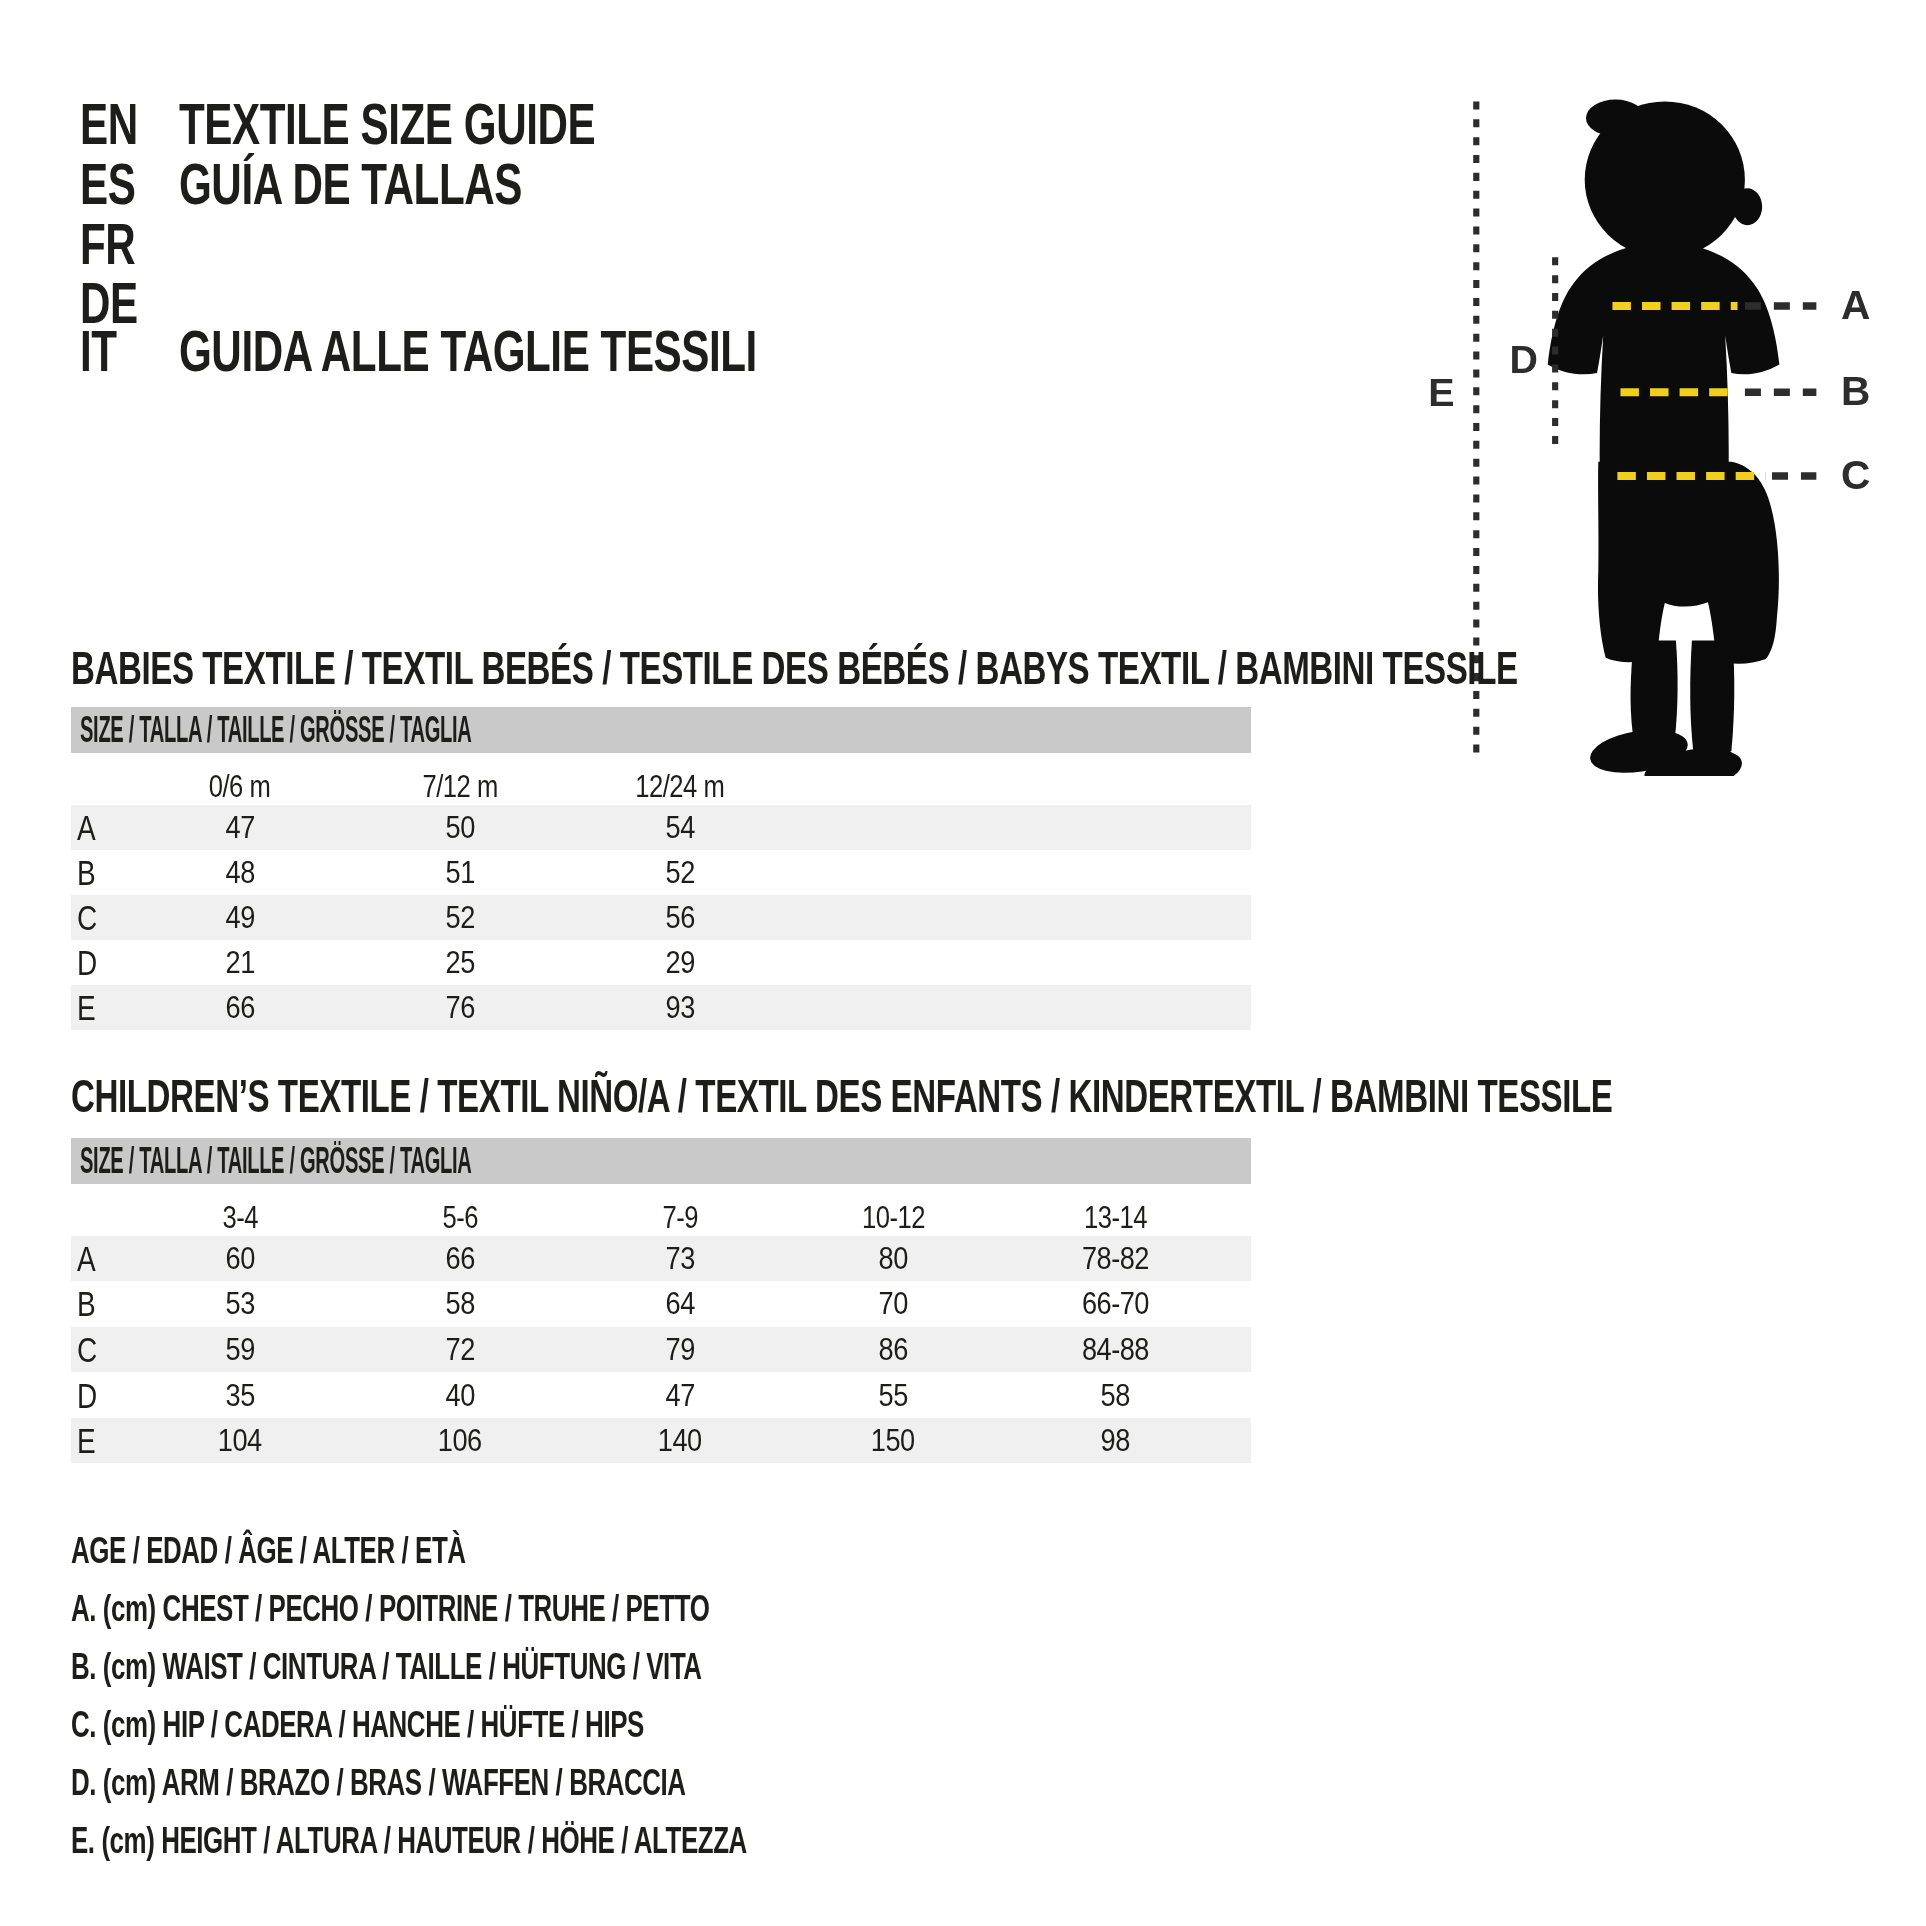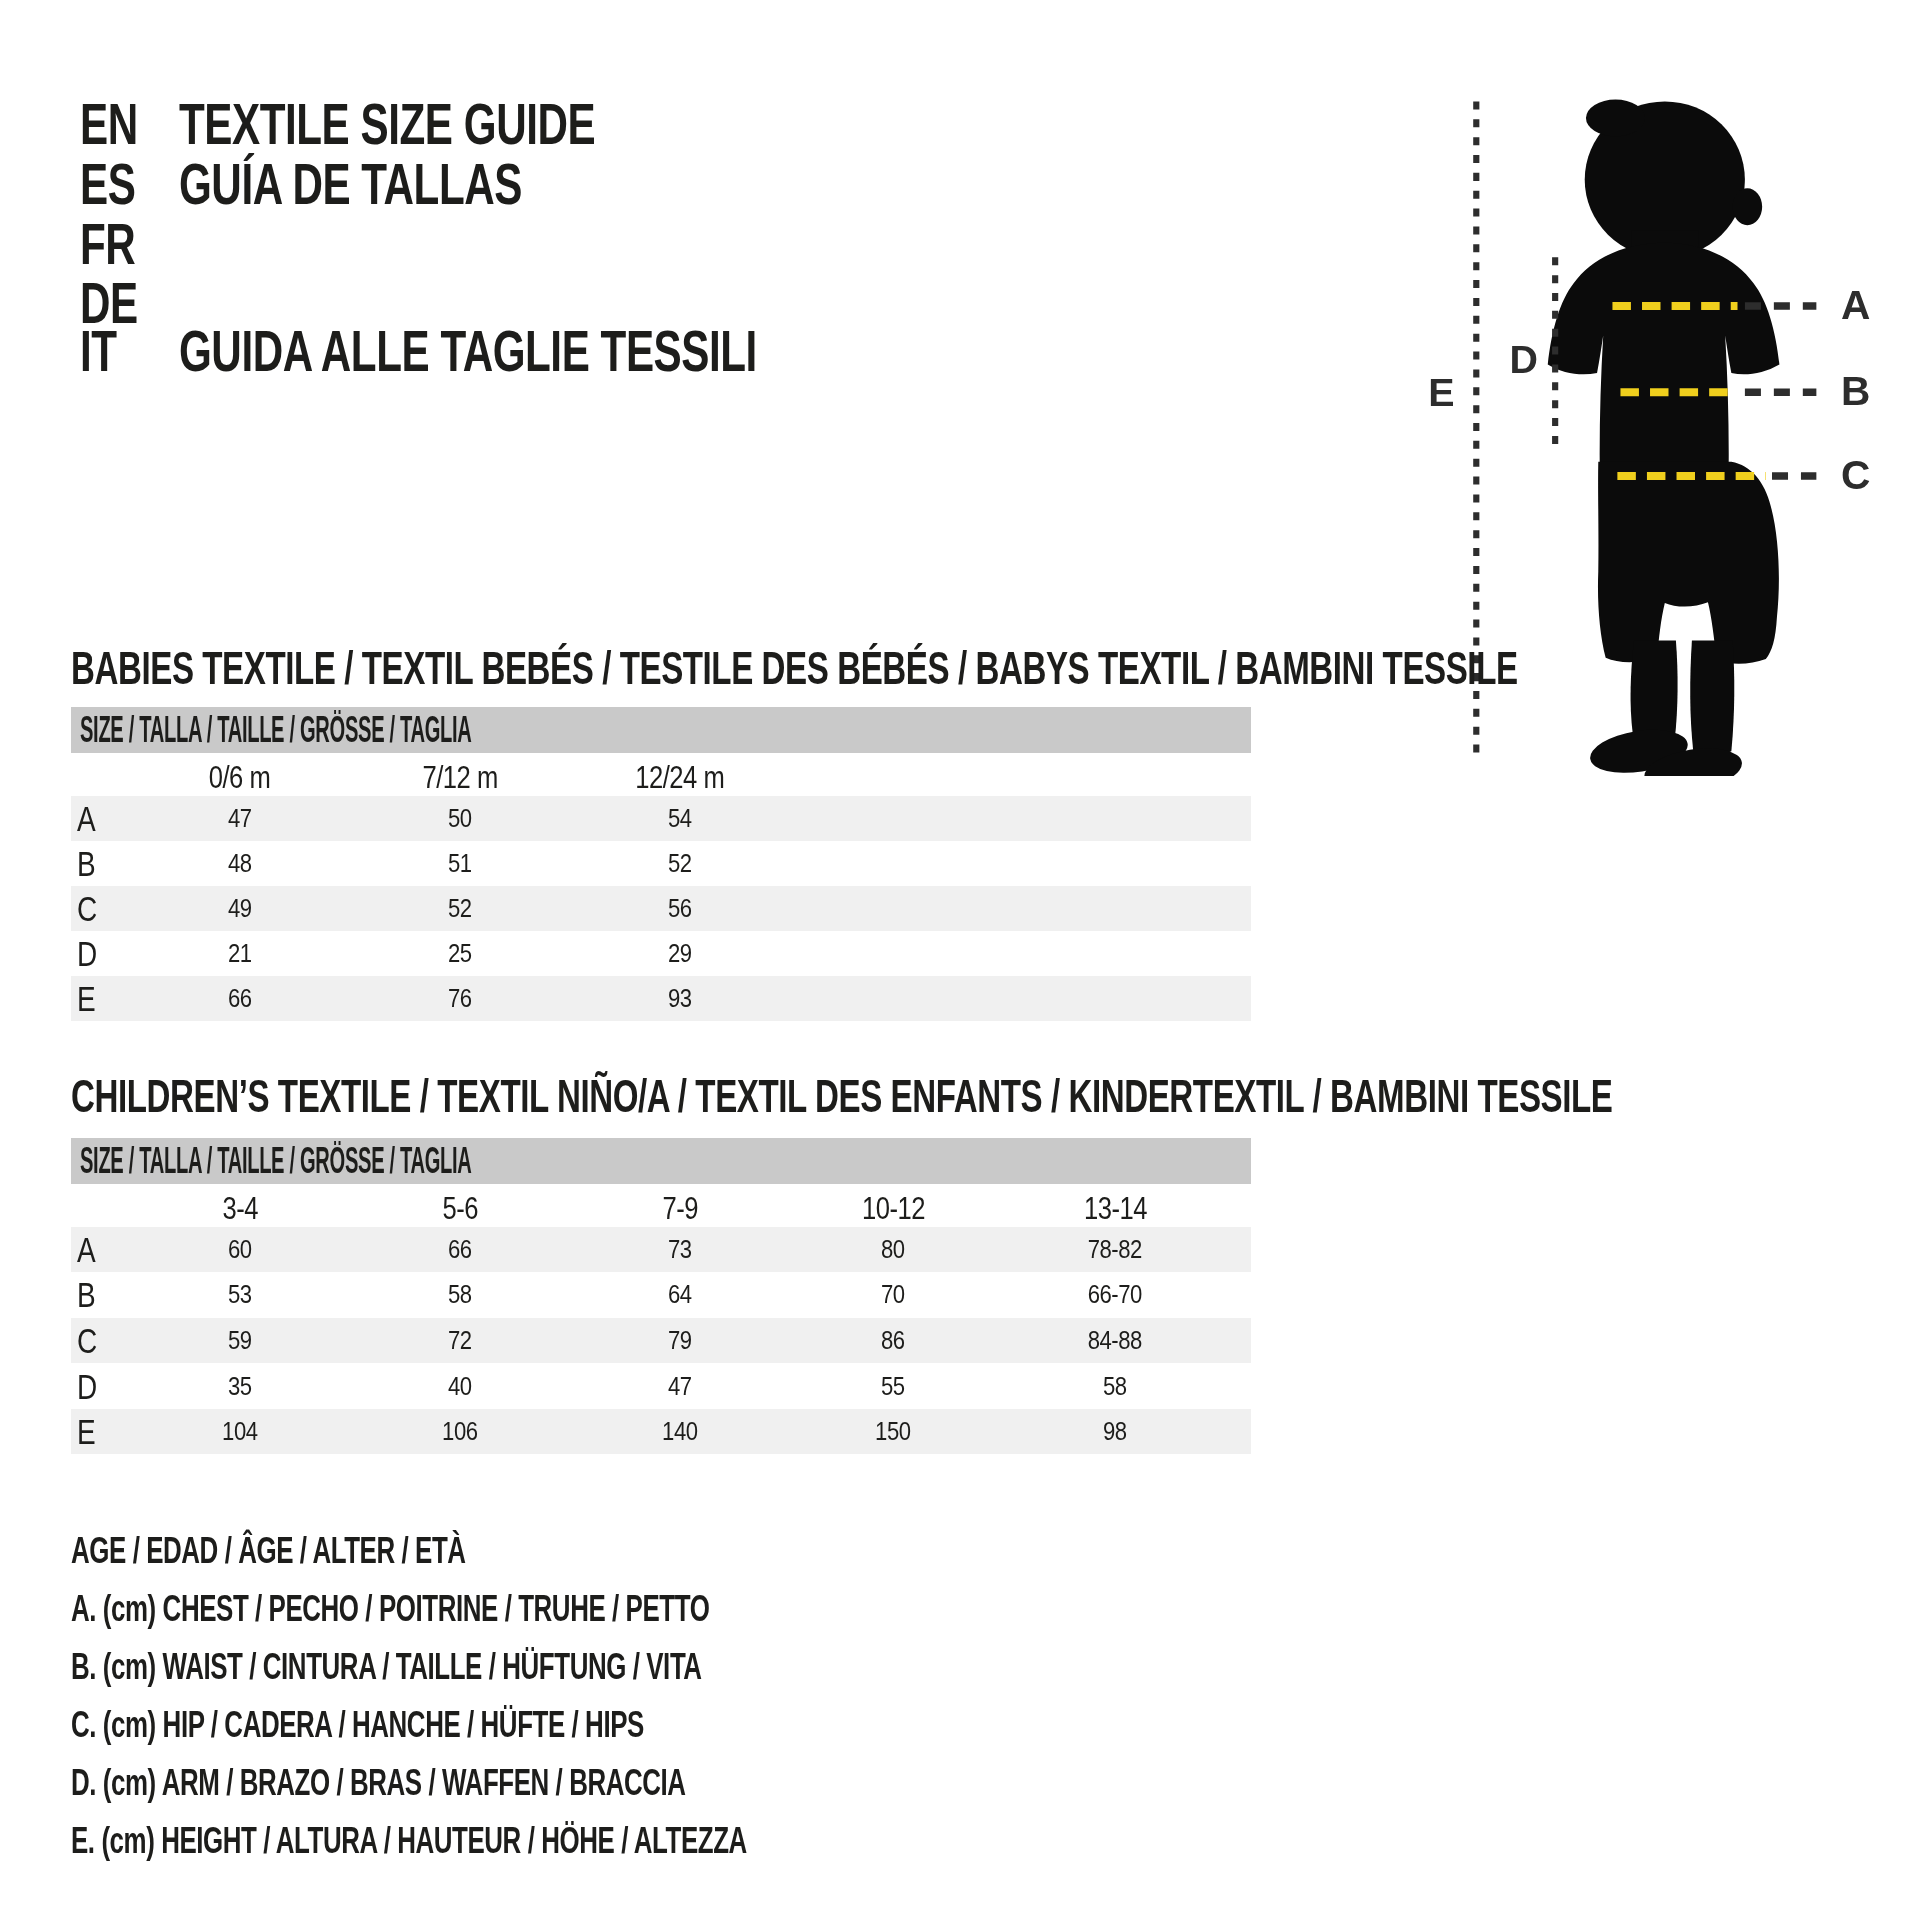--- a/index.html
+++ b/index.html
@@ -19,27 +19,27 @@
 
   
   .figure{position:absolute;left:1417px;top:86px;width:487px;height:690px;}
   .figure svg{width:100%;height:100%;font-family:"Liberation Sans","DejaVu Sans",sans-serif;}
 
   
   .section-title{position:absolute;left:71px;font-size:46px;font-weight:700;line-height:46px;}
   .size-bar{position:absolute;left:71px;width:1180px;height:46px;background:#c9c9c9;line-height:46px;}
   .size-bar .txt{font-size:36px;font-weight:700;margin-left:8.6px;--sx:0.56;}
 
-  .theader,.trow{position:absolute;left:71px;width:1180px;}
+  .theader,.trow{position:absolute;left:71px;width:1180px;margin-top:9px;}
   .theader{height:37px;}
   .theader .colhead{position:absolute;top:0;width:160px;height:37px;line-height:37px;text-align:center;font-size:32px;}
   .trow{height:45px;}
   .trow.striped{background:#f0f0f0;}
   .trow .rowletter{position:absolute;left:6.2px;top:0;height:45px;line-height:45px;font-size:35px;}
-  .trow .val{position:absolute;top:0;width:160px;height:45px;line-height:45px;text-align:center;font-size:26px;}
+  .trow .val{position:absolute;top:0;width:160px;height:45px;line-height:45px;text-align:center;font-size:32px;}
 
   .c0{left:89px;} .c1{left:309px;} .c2{left:529px;} .c3{left:742px;} .c4{left:964px;}
 
   
   .legend{position:absolute;left:71px;top:1522px;}
   .legend-row{position:absolute;left:0;height:58px;line-height:58px;width:1356px;font-size:36px;font-weight:700;}
 </style>
 </head>
 <body>
 

